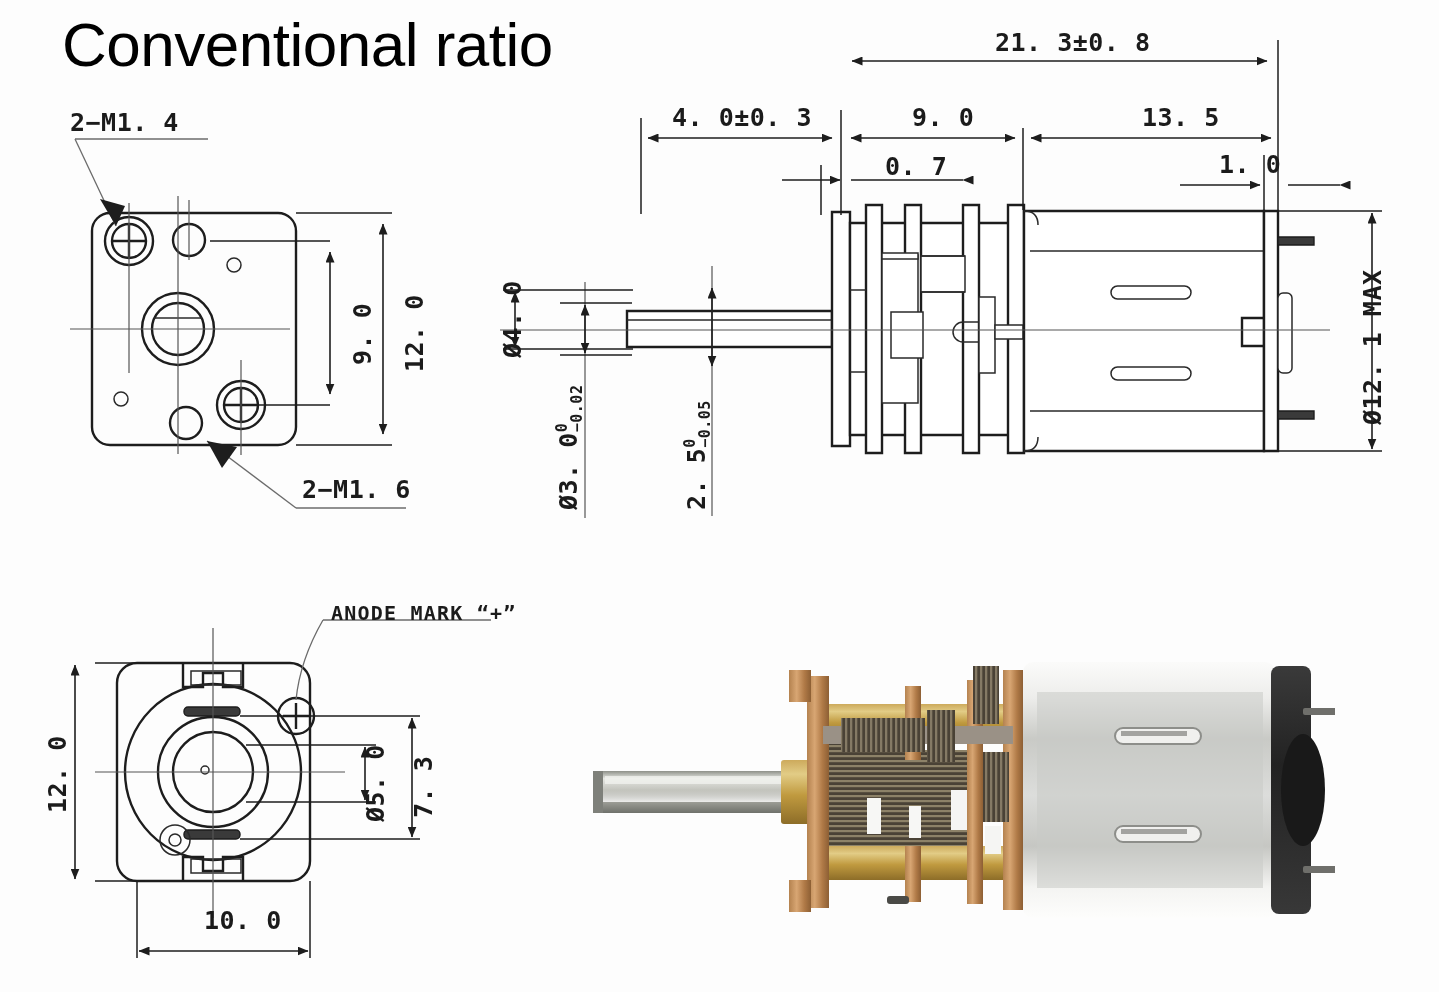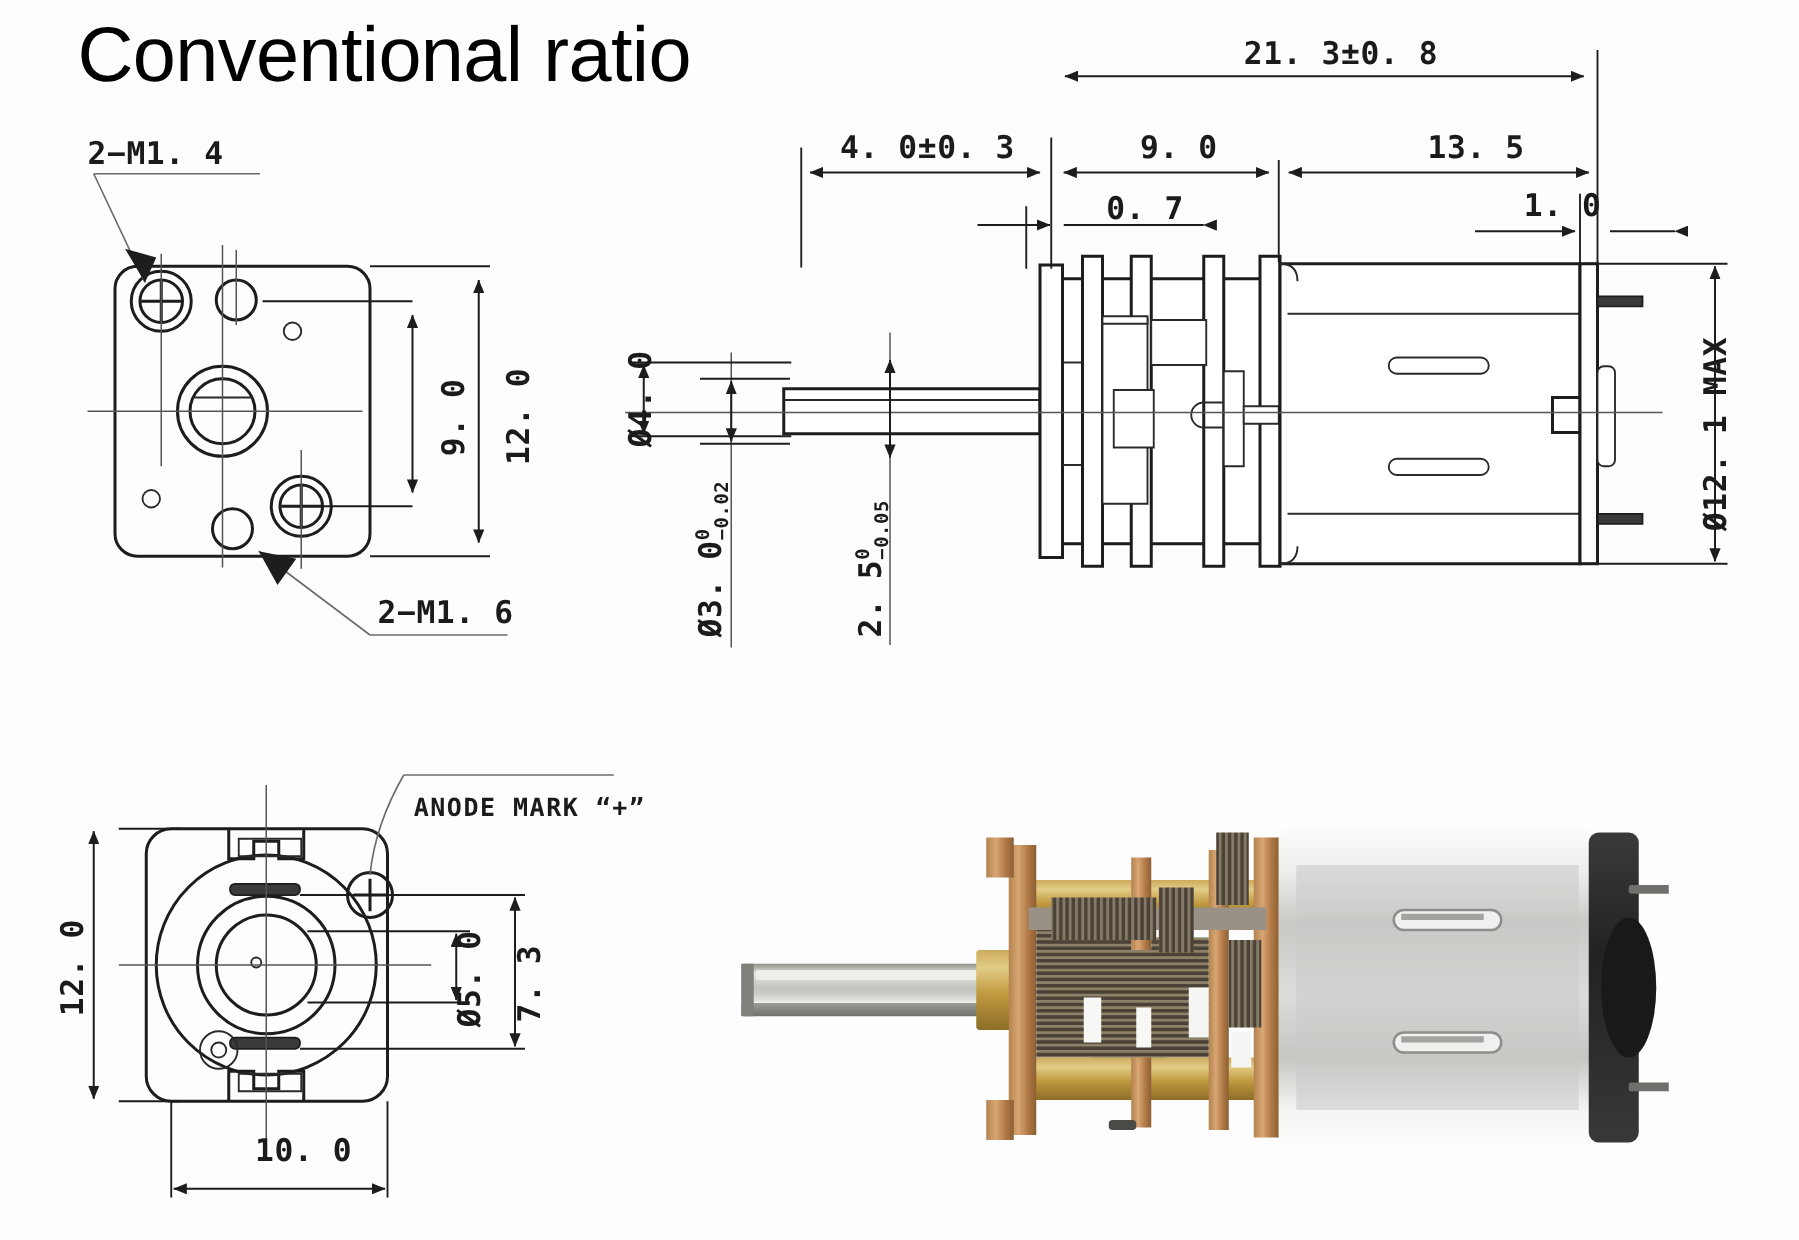--- a/index.html
+++ b/index.html
@@ -282,21 +282,21 @@
   <div class="lbl vert" style="left:554px;top:510px;font-size:25px;transform:rotate(-90deg);">
     <span>Ø3. 0</span><span class="tolstack"><span>0</span><br><span>−0.02</span></span>
   </div>
 
   <div class="lbl vert" style="left:682px;top:510px;font-size:25px;transform:rotate(-90deg);">
     <span>2. 5</span><span class="tolstack"><span>0</span><br><span>−0.05</span></span>
   </div>
 
   <div class="lbl vert" style="left:1358px;top:425px;font-size:25px;transform:rotate(-90deg);">Ø12. 1 MAX</div>
 
-  <div class="lbl" style="left:331px;top:601px;font-size:20px;letter-spacing:1.2px;margin-top:33px;">ANODE MARK “+”</div>
+  <div class="lbl" style="left:331px;top:601px;font-size:20px;letter-spacing:1.2px;">ANODE MARK “+”</div>
   <div class="lbl vert" style="left:43px;top:813px;font-size:25px;transform:rotate(-90deg);">12. 0</div>
   <div class="lbl vert" style="left:361px;top:822px;font-size:25px;transform:rotate(-90deg);">Ø5. 0</div>
   <div class="lbl vert" style="left:409px;top:818px;font-size:25px;transform:rotate(-90deg);">7. 3</div>
   <div class="lbl" style="left:204px;top:906px;font-size:25px;">10. 0</div>
 
   <div id="motor-photo">
     <svg viewBox="0 0 760 300" preserveAspectRatio="none">
       <defs>
         <linearGradient id="gShaft" x1="0" y1="0" x2="0" y2="1">
           <stop offset="0%" stop-color="#8e9089"></stop>

